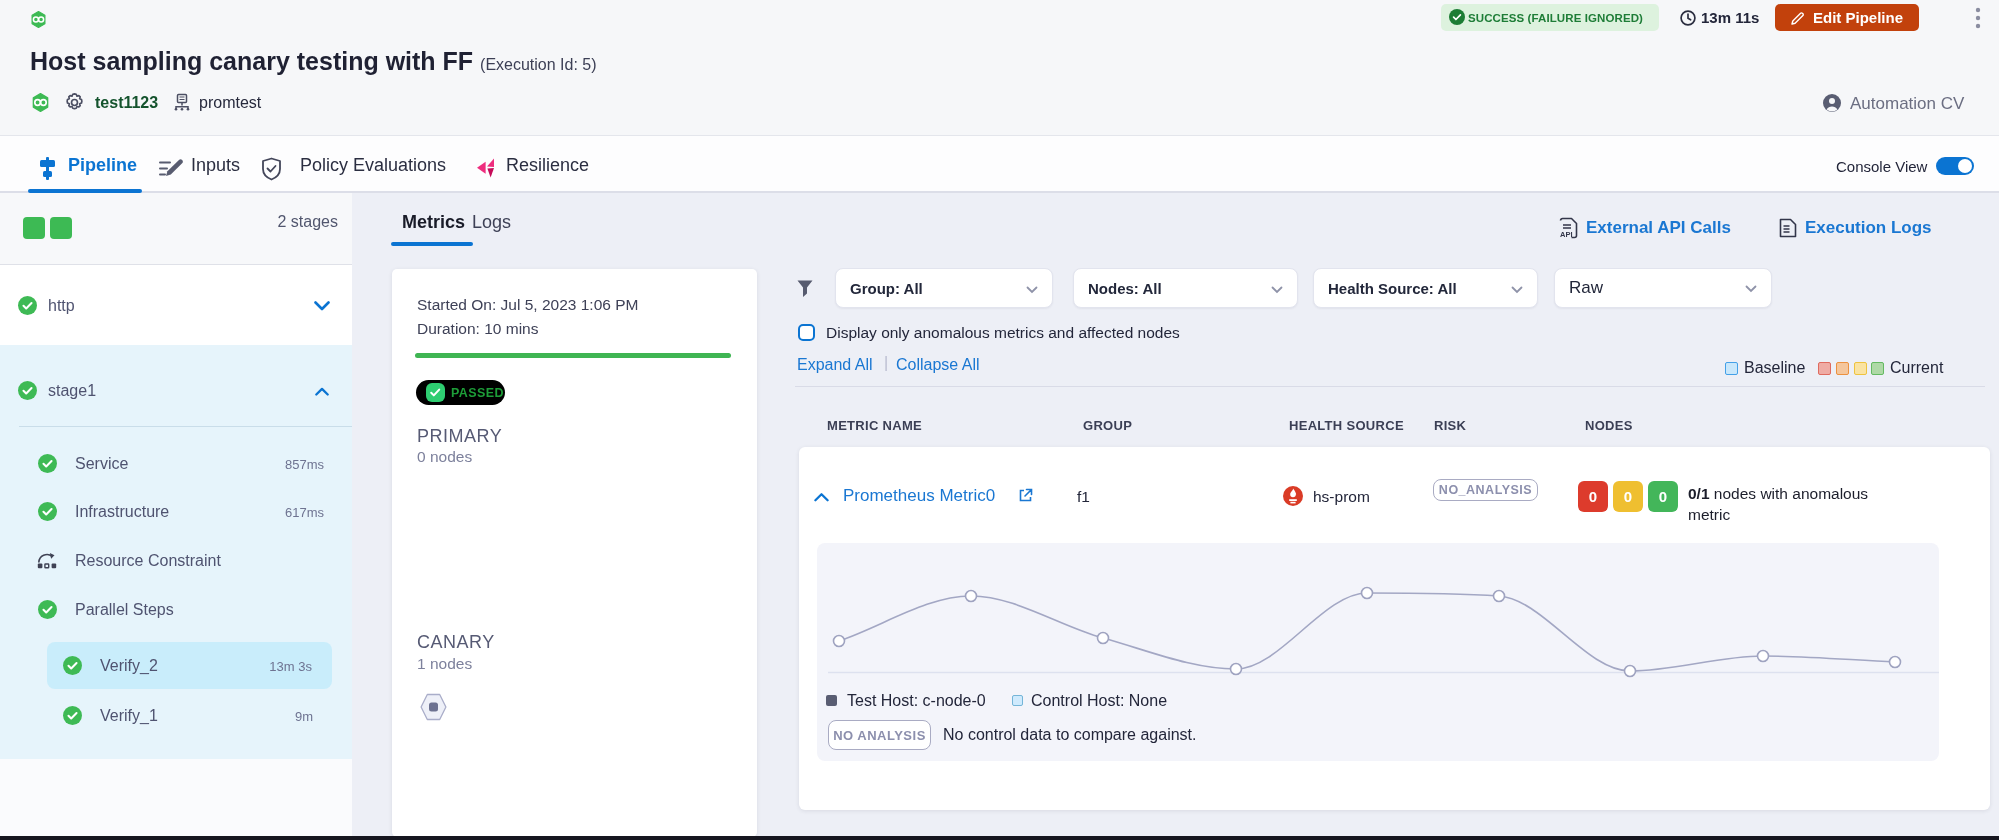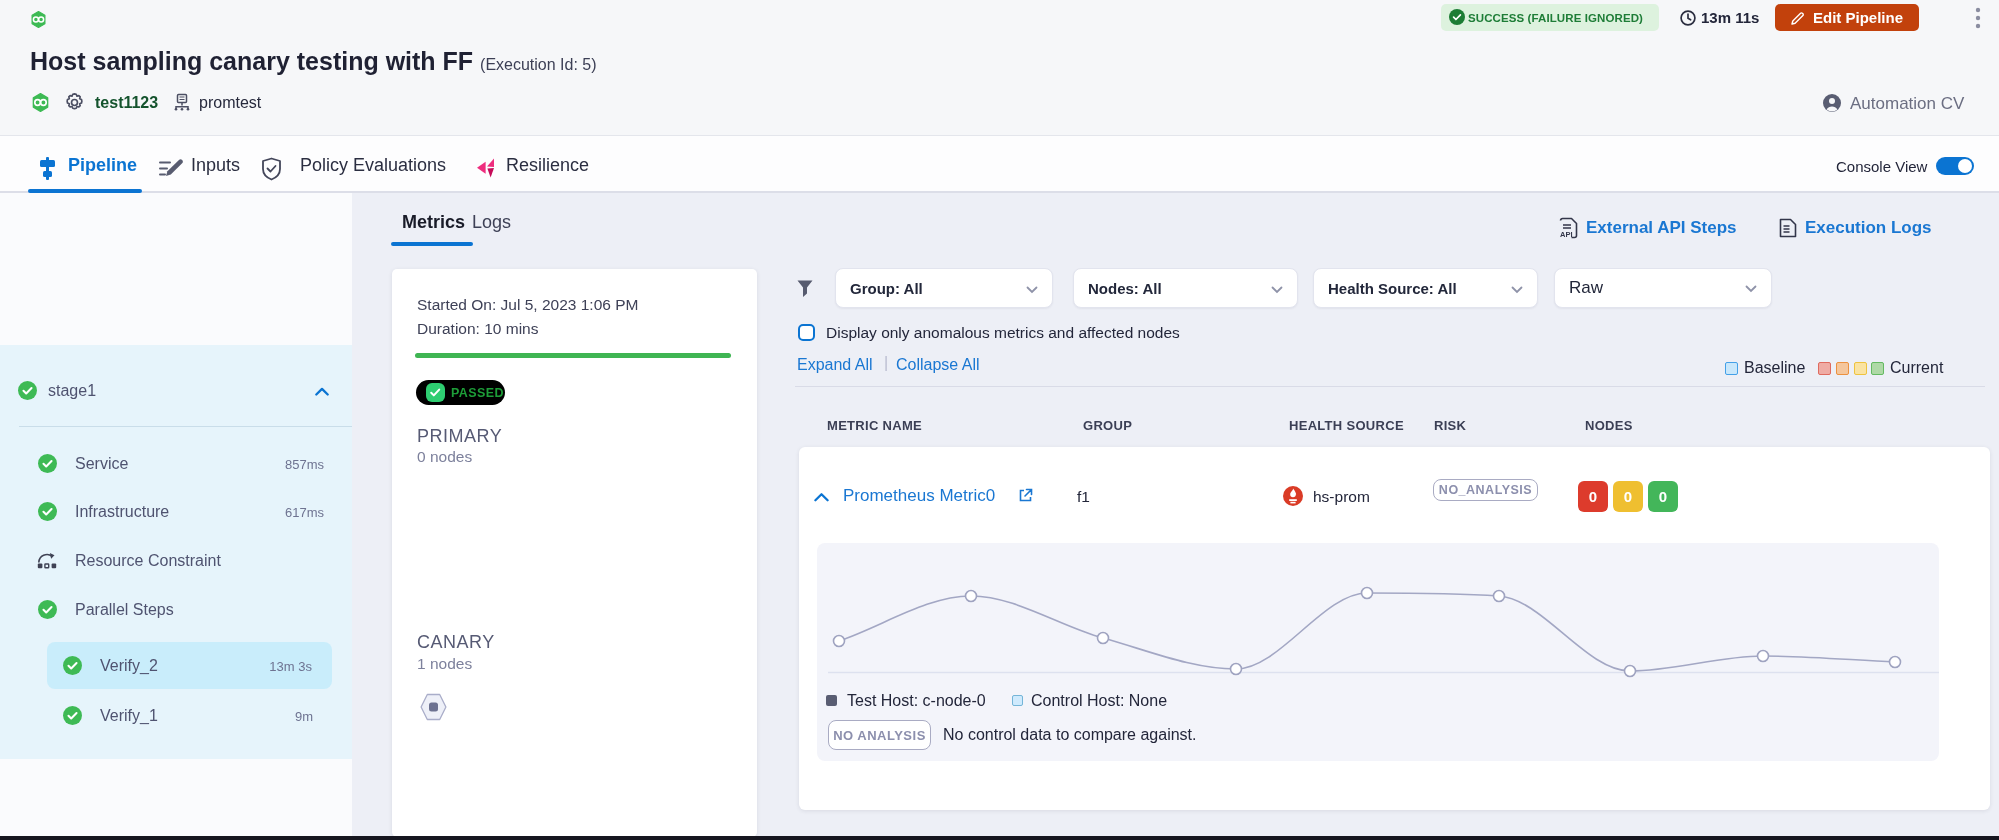--- a/index.html
+++ b/index.html
@@ -114,20 +114,35 @@
       <path d="M10,8.6 L17,0.6 L17,8.9 Z" fill="#ee2d7e"></path>
       <path d="M10.4,10.6 L17,10.0 L13.6,19.6 Z" fill="#c60b59"></path>
     </svg>
   <div class="abs" style="left:506px;top:19px;font-size:18px;color:#2b2e41;">Resilience</div>
   <div class="abs" style="left:1836px;top:22px;font-size:15px;color:#23263a;">Console View</div>
   <div class="abs" style="left:1936px;top:21px;width:38px;height:18px;border-radius:9px;background:#0b74d2;">
       <div class="abs" style="right:2px;top:2px;width:14px;height:14px;border-radius:50%;background:#fff;"></div>
     </div>
 </div>
 <div id="sidebar">
+  <div id="sidehead">
+    <div class="gsq" style="left:23px;"></div>
+    <div class="gsq" style="left:50px;"></div>
+    <div class="abs" style="right:14px; top:20px; font-size:16px; color:#51566e;">2 stages</div>
+  </div>
+  <div id="httprow">
+    <svg class="abs" style="left:18px;top:31px;" width="19" height="19" viewBox="0 0 16 16">
+        <circle cx="8" cy="8" r="8" fill="#3eba55"></circle>
+        <path d="M4.6 8.2l2.3 2.3 4.5-4.6" stroke="#fff" stroke-width="1.7" fill="none" stroke-linecap="round" stroke-linejoin="round"></path>
+      </svg>
+    <div class="abs srow-label" style="left:48px;top:32px;">http</div>
+    <svg class="abs" style="left:314px;top:36px;" width="16" height="10" viewBox="0 0 16 10" fill="none" stroke="#0b74d2" stroke-width="2.6" stroke-linecap="round" stroke-linejoin="round">
+        <path d="M1.5 1.5 8 8l6.5-6.5"></path>
+      </svg>
+  </div>
   <div id="stagesec">
     <svg class="abs" style="left:18px;top:36px;" width="19" height="19" viewBox="0 0 16 16">
         <circle cx="8" cy="8" r="8" fill="#3eba55"></circle>
         <path d="M4.6 8.2l2.3 2.3 4.5-4.6" stroke="#fff" stroke-width="1.7" fill="none" stroke-linecap="round" stroke-linejoin="round"></path>
       </svg>
     <div class="abs srow-label" style="left:48px;top:37px;">stage1</div>
     <svg class="abs" style="left:315px;top:42px;" width="14" height="9" viewBox="0 0 16 10" fill="none" stroke="#0b74d2" stroke-width="2.6" stroke-linecap="round" stroke-linejoin="round">
         <path d="M1.5 8.5 8 2l6.5 6.5"></path>
       </svg>
     <div class="abs" style="left:19px;right:0;top:81px;height:1px;background:#c9dde9;"></div>
@@ -195,21 +210,21 @@
       <path d="M9.3 1.5h12.4l6.2 12.5-6.2 12.5H9.3L3.1 14Z" fill="#eef0f8" stroke="#a9adc9" stroke-width="1.3" stroke-linejoin="round"></path>
       <rect x="11" y="9.5" width="9" height="9" rx="2.5" fill="#6d7291"></rect>
     </svg>
 </div>
 
 <svg class="abs" style="left:1559px;top:217px;" width="19" height="22" viewBox="0 0 19 22" fill="none" stroke="#33364a" stroke-width="1.6">
     <path d="M1.5 3.5a2 2 0 0 1 2-2h9l5 5v12a2 2 0 0 1-2 2h-3" stroke-linejoin="round"></path>
     <path d="M4 8h8M4 11h8" stroke-width="1.3"></path>
     <text x="1" y="19.5" font-size="7.5" font-weight="bold" fill="#33364a" stroke="none" font-family="Liberation Sans">API</text>
   </svg>
-<div class="abs" style="left:1586px;top:218px;font-size:17px;font-weight:bold;color:#1a77d2;">External API Steps</div>
+<div class="abs" style="left:1586px;top:218px;font-size:17px;font-weight:bold;color:#1a77d2;">External API Calls</div>
 <svg class="abs" style="left:1779px;top:217px;" width="18" height="22" viewBox="0 0 18 22" fill="none" stroke="#33364a" stroke-width="1.6">
     <path d="M1.5 2.5h10l5 5v12h-15Z" stroke-linejoin="round"></path>
     <path d="M4.5 9h6M4.5 12h6M4.5 15h6" stroke-width="1.3"></path>
   </svg>
 <div class="abs" style="left:1805px;top:218px;font-size:17px;font-weight:bold;color:#1a77d2;">Execution Logs</div>
 
 <svg class="abs" style="left:797px;top:280px;" width="16" height="17" viewBox="0 0 16 17">
     <path d="M0.5 0.5h15L10 7.5v6L6 17v-9.5Z" fill="#575b6f"></path>
   </svg>
 <div class="sel" style="left:835px;top:268px;width:218px;">Group: All<span class="chev"><svg width="12" height="8" viewBox="0 0 12 8" fill="none" stroke="#8e92a8" stroke-width="1.8" stroke-linecap="round">
@@ -259,20 +274,21 @@
       <circle cx="10" cy="10" r="10" fill="#da3b26"></circle>
       <path d="M10 2.5c.3 2-2.8 3.5-2.8 6a2.8 2.8 0 0 0 5.6 0c1 1-.2-3.5-2.8-6Z" fill="#fff"></path>
       <rect x="6.2" y="13.2" width="7.6" height="1.8" fill="#fff"></rect>
       <rect x="7.4" y="15.8" width="5.2" height="1.6" fill="#fff"></rect>
     </svg>
   <div class="abs" style="left:514px;top:41px;font-size:15.5px;color:#23263a;">hs-prom</div>
   <div class="pill-na abs" style="left:634px;top:32px;width:105px;height:22px;font-size:12.5px;">NO_ANALYSIS</div>
   <div class="riskbox" style="left:779px;top:34px;background:#dd3b2c;">0</div>
   <div class="riskbox" style="left:814px;top:34px;background:#efbf30;">0</div>
   <div class="riskbox" style="left:849px;top:34px;background:#43b65a;">0</div>
+  <div class="abs" style="left:889px;top:36px;font-size:15.5px;color:#1c1e2b;width:200px;line-height:21px;"><b>0/1</b> nodes with anomalous metric</div>
 </div>
 <div id="chartpanel">
   <svg class="abs" style="left:0;top:0;" width="1122" height="218" viewBox="0 0 1122 218">
     <line x1="11" y1="129.5" x2="1122" y2="129.5" stroke="#dde1ef" stroke-width="1.5"></line>
     <path d="M22,98 C66,83 110,53 154,53 C198,53 242,82.9 286,95 C330.3,107.2 374.7,126 419,126 C462.7,126 506.3,50 550,50 C594,50 638,50 682,53 C725.7,56 769.3,128 813,128 C857.3,128 901.7,113 946,113 C990,113 1034,117 1078,119" fill="none" stroke="#a3a7c4" stroke-width="1.6"></path>
     <g fill="#fff" stroke="#9fa3c0" stroke-width="1.6">
       <circle cx="22" cy="98" r="5.5"></circle>
         <circle cx="154" cy="53" r="5.5"></circle>
         <circle cx="286" cy="95" r="5.5"></circle>
         <circle cx="419" cy="126" r="5.5"></circle>

